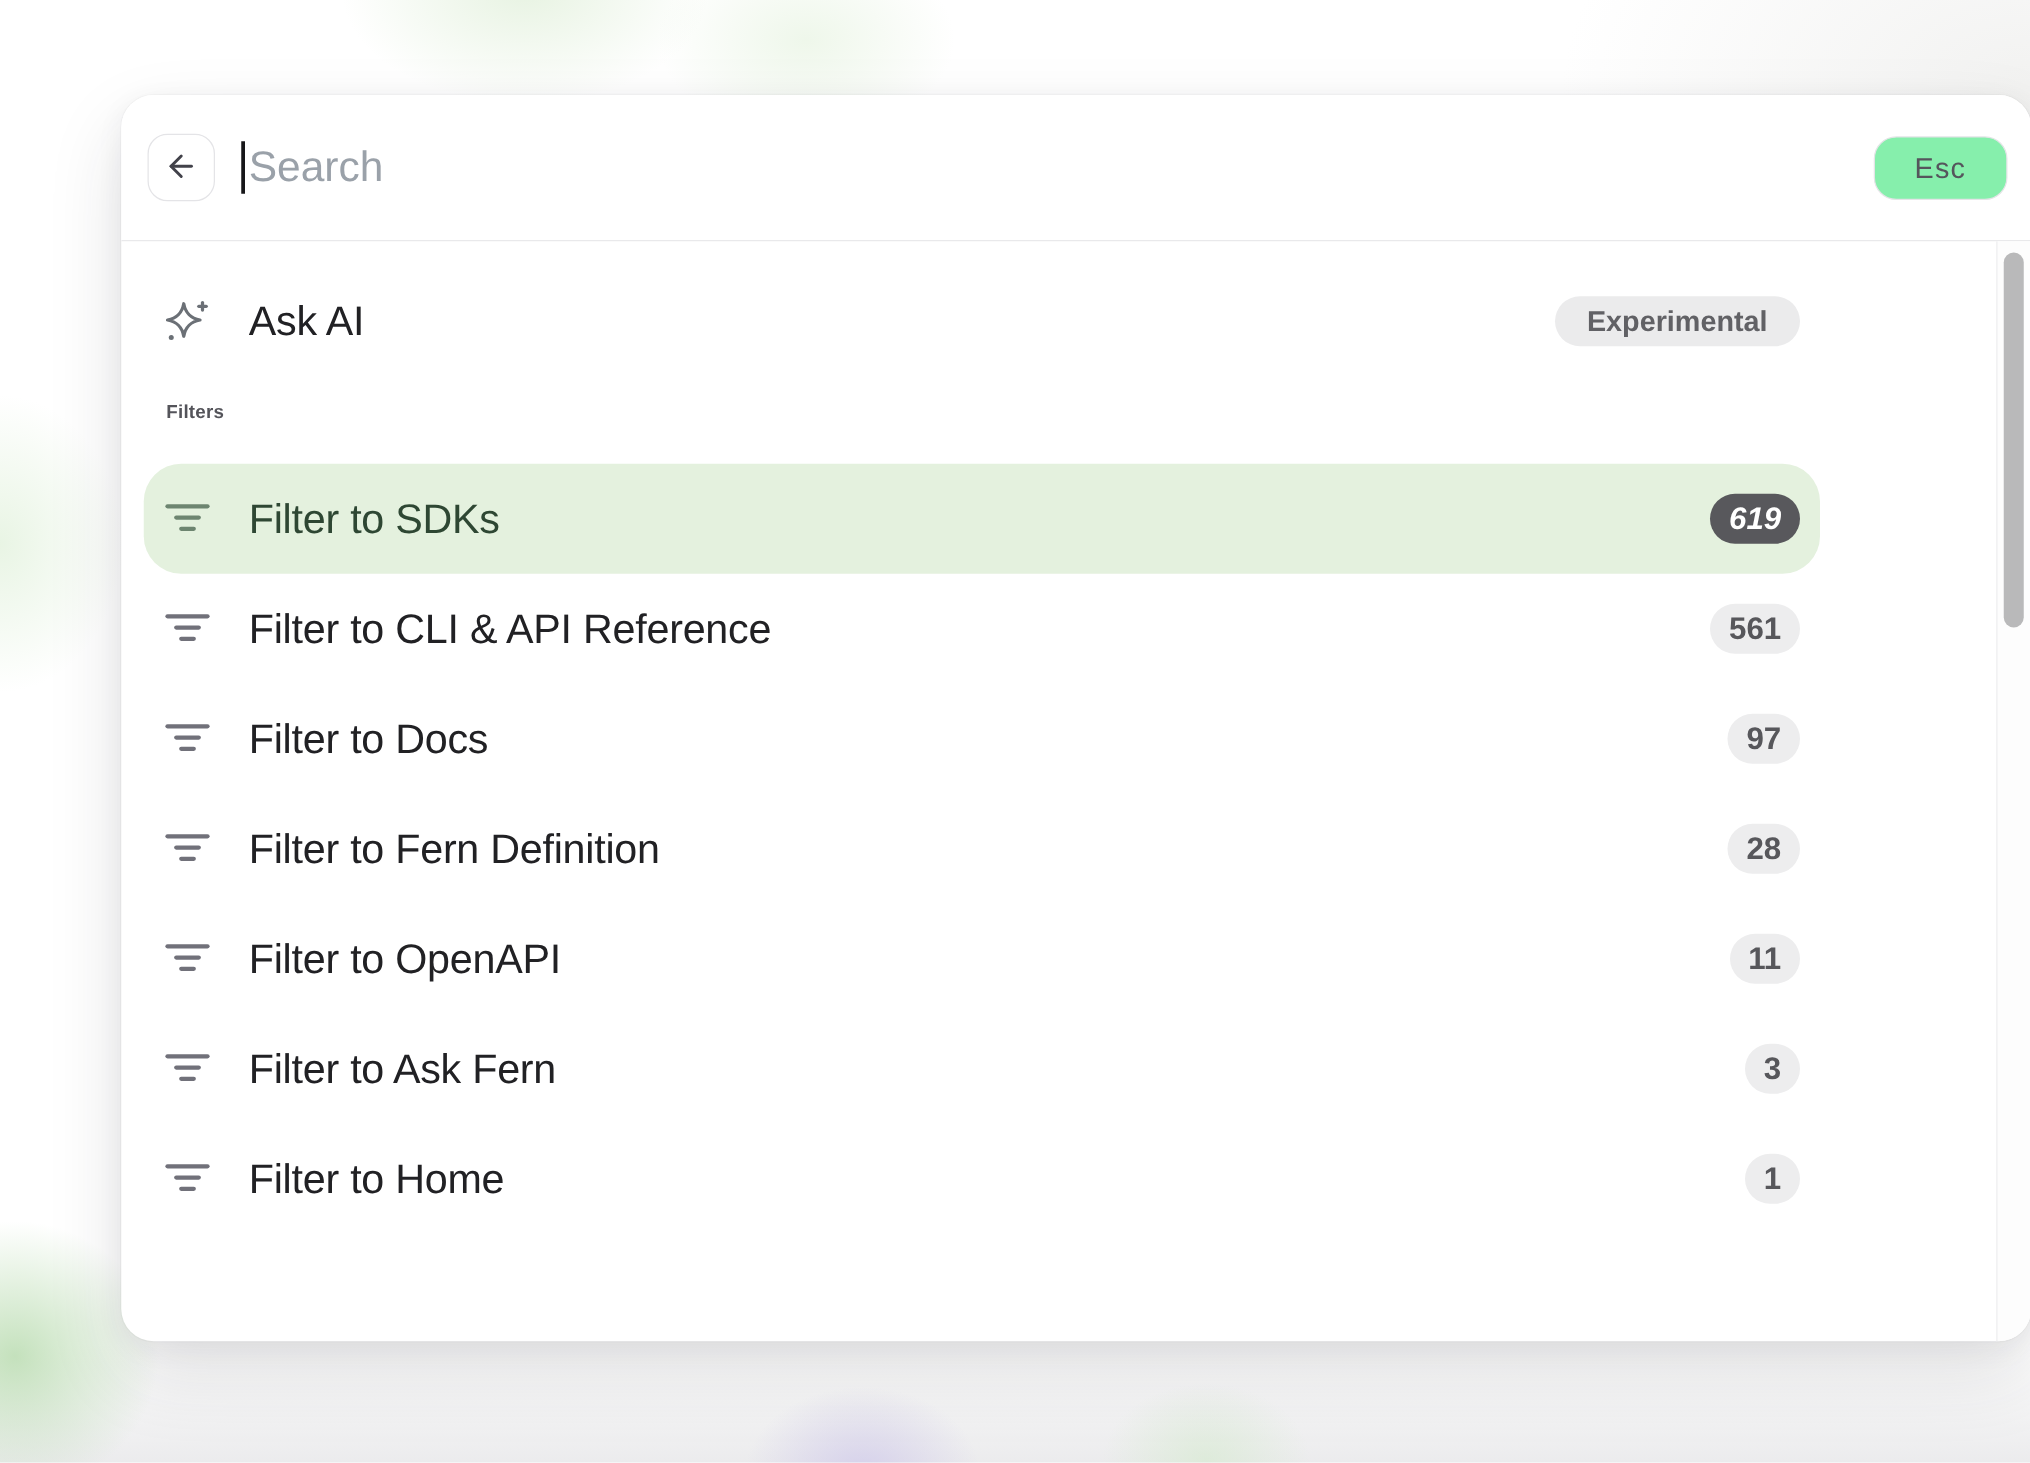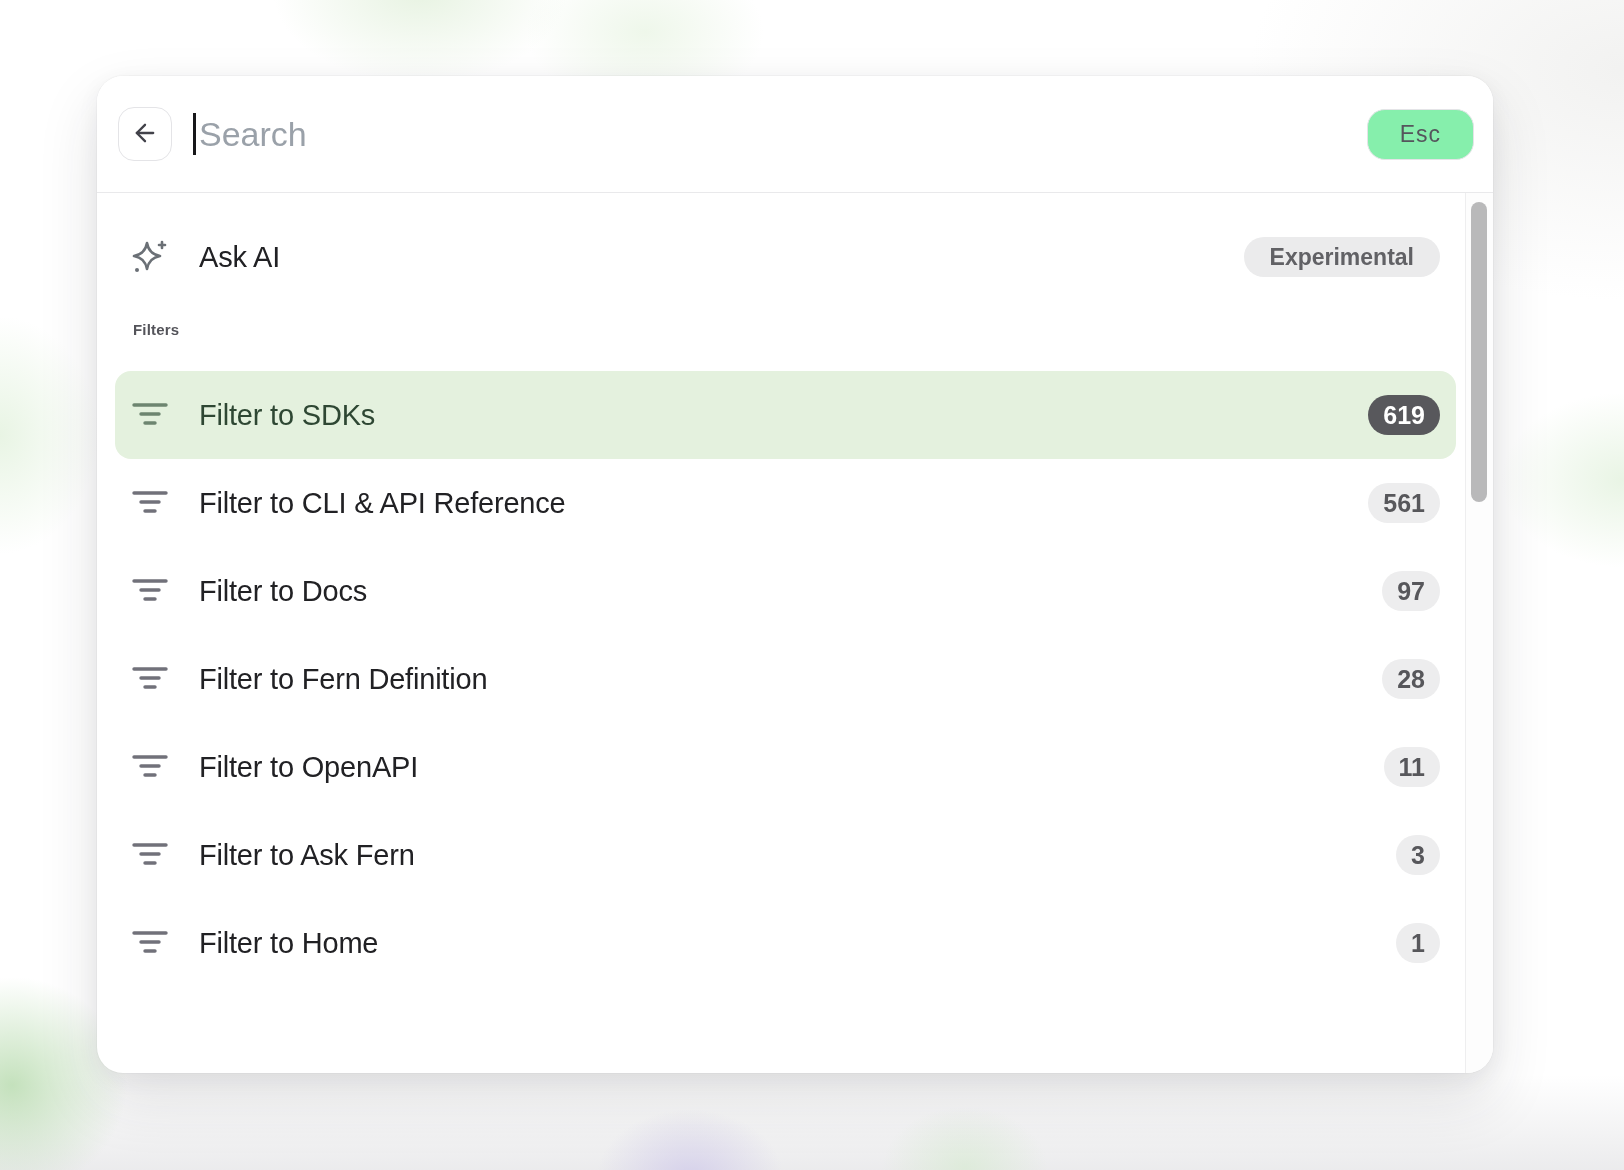--- a/index.html
+++ b/index.html
@@ -16,21 +16,21 @@
       radial-gradient(520px 320px at 1624px 70px, rgba(231,231,229,.55), transparent 72%),
       radial-gradient(140px 170px at 0px 435px,   rgba(214,236,206,.55), transparent 70%),
       radial-gradient(175px 125px at 1624px 480px,rgba(210,234,202,.50), transparent 70%),
       radial-gradient(160px 150px at 12px 1085px, rgba(186,220,177,.85), transparent 72%),
       radial-gradient(130px 95px at 690px 1178px, rgba(208,202,234,.80), transparent 72%),
       radial-gradient(115px 85px at 965px 1168px, rgba(214,234,208,.65), transparent 72%),
       linear-gradient(to top, rgba(203,203,207,.38), rgba(255,255,255,0) 95px),
       #ffffff;
   }
   .modal {
-    position: absolute; left: 97px; top: 76px; width: 1396px; height: 997px;
+    position: absolute; left: 97px; top: 76px; width: 1528px; height: 997px;
     background: #ffffff; border-radius: 26px;
     box-shadow: 0 26px 60px rgba(40,40,45,.13), 0 6px 22px rgba(40,40,45,.06), 0 0 0 1px rgba(0,0,0,.025);
     overflow: hidden;
   }
   
   .modal-header {
     height: 117px; display: flex; align-items: center;
     padding: 0 19px 0 21px; border-bottom: 1px solid #e9e9eb;
     background: #ffffff;
   }
@@ -58,44 +58,44 @@
   .list-area { position: relative; height: 880px; }
   .list-scroll { position: absolute; inset: 0; right: 28px; overflow: hidden; padding: 20px 21px 0 18px; }
   .row {
     width: 1341px; height: 88px; display: flex; align-items: center;
     border-radius: 16px; cursor: pointer;
   }
   .row-askai { height: 88px; }
   .icon-box { width: 38px; margin-left: 16px; flex: 0 0 auto; display: flex; align-items: center; justify-content: center; }
   .icon-box svg { display: block; }
   .row-label {
-    margin-left: 30px; font-size: 29px; color: #212124; letter-spacing: -0.2px;
+    margin-left: 30px; font-size: 33px; color: #212124; letter-spacing: -0.2px;
     white-space: nowrap; overflow: hidden;
   }
   .badge {
     margin-left: auto; margin-right: 16px; flex: 0 0 auto;
     height: 40px; display: flex; align-items: center; justify-content: center;
     border-radius: 999px; font-weight: 700;
   }
   .badge-experimental {
     background: var(--experimental-badge-bg, #ebebec); color: var(--experimental-badge-text, #616165);
     font-size: 23px; padding: 0 26px;
   }
   .badge-count {
     background: var(--count-badge-bg, #ededee); color: var(--count-badge-text, #57575b);
     font-size: 25px; padding: 0 15px; min-width: 44px;
   }
   .section-heading {
     margin: 16px 0 28px 18px; font-size: 15px; font-weight: 700; color: #54545a;
     letter-spacing: 0.2px; line-height: 26px;
   }
-  .row.selected { background: var(--selected-row-bg, #e4f1de); }
+  .row.selected { background: var(--selected-row-bg, #e4f1de); border-radius: 30px; }
   .row.selected .row-label { color: var(--selected-row-text, #2e4733); }
   .row.selected .badge-count {
-    background: var(--selected-count-bg, #58585c); color: var(--selected-count-text, #ffffff);
+    background: var(--selected-count-bg, #58585c); color: var(--selected-count-text, #ffffff); font-style: italic;
   }
   .filter-icon line { stroke: #71717a; }
   .row.selected .filter-icon line { stroke: #6d8570; }
   .sparkle-icon path, .sparkle-icon line { stroke: #6b7076; }
   .sparkle-icon circle { fill: #6b7076; }
   
   .scrollbar-track {
     position: absolute; top: 0; right: 0; width: 28px; height: 100%;
     border-left: 1px solid #eeeeef; background: #fdfdfd;
   }

